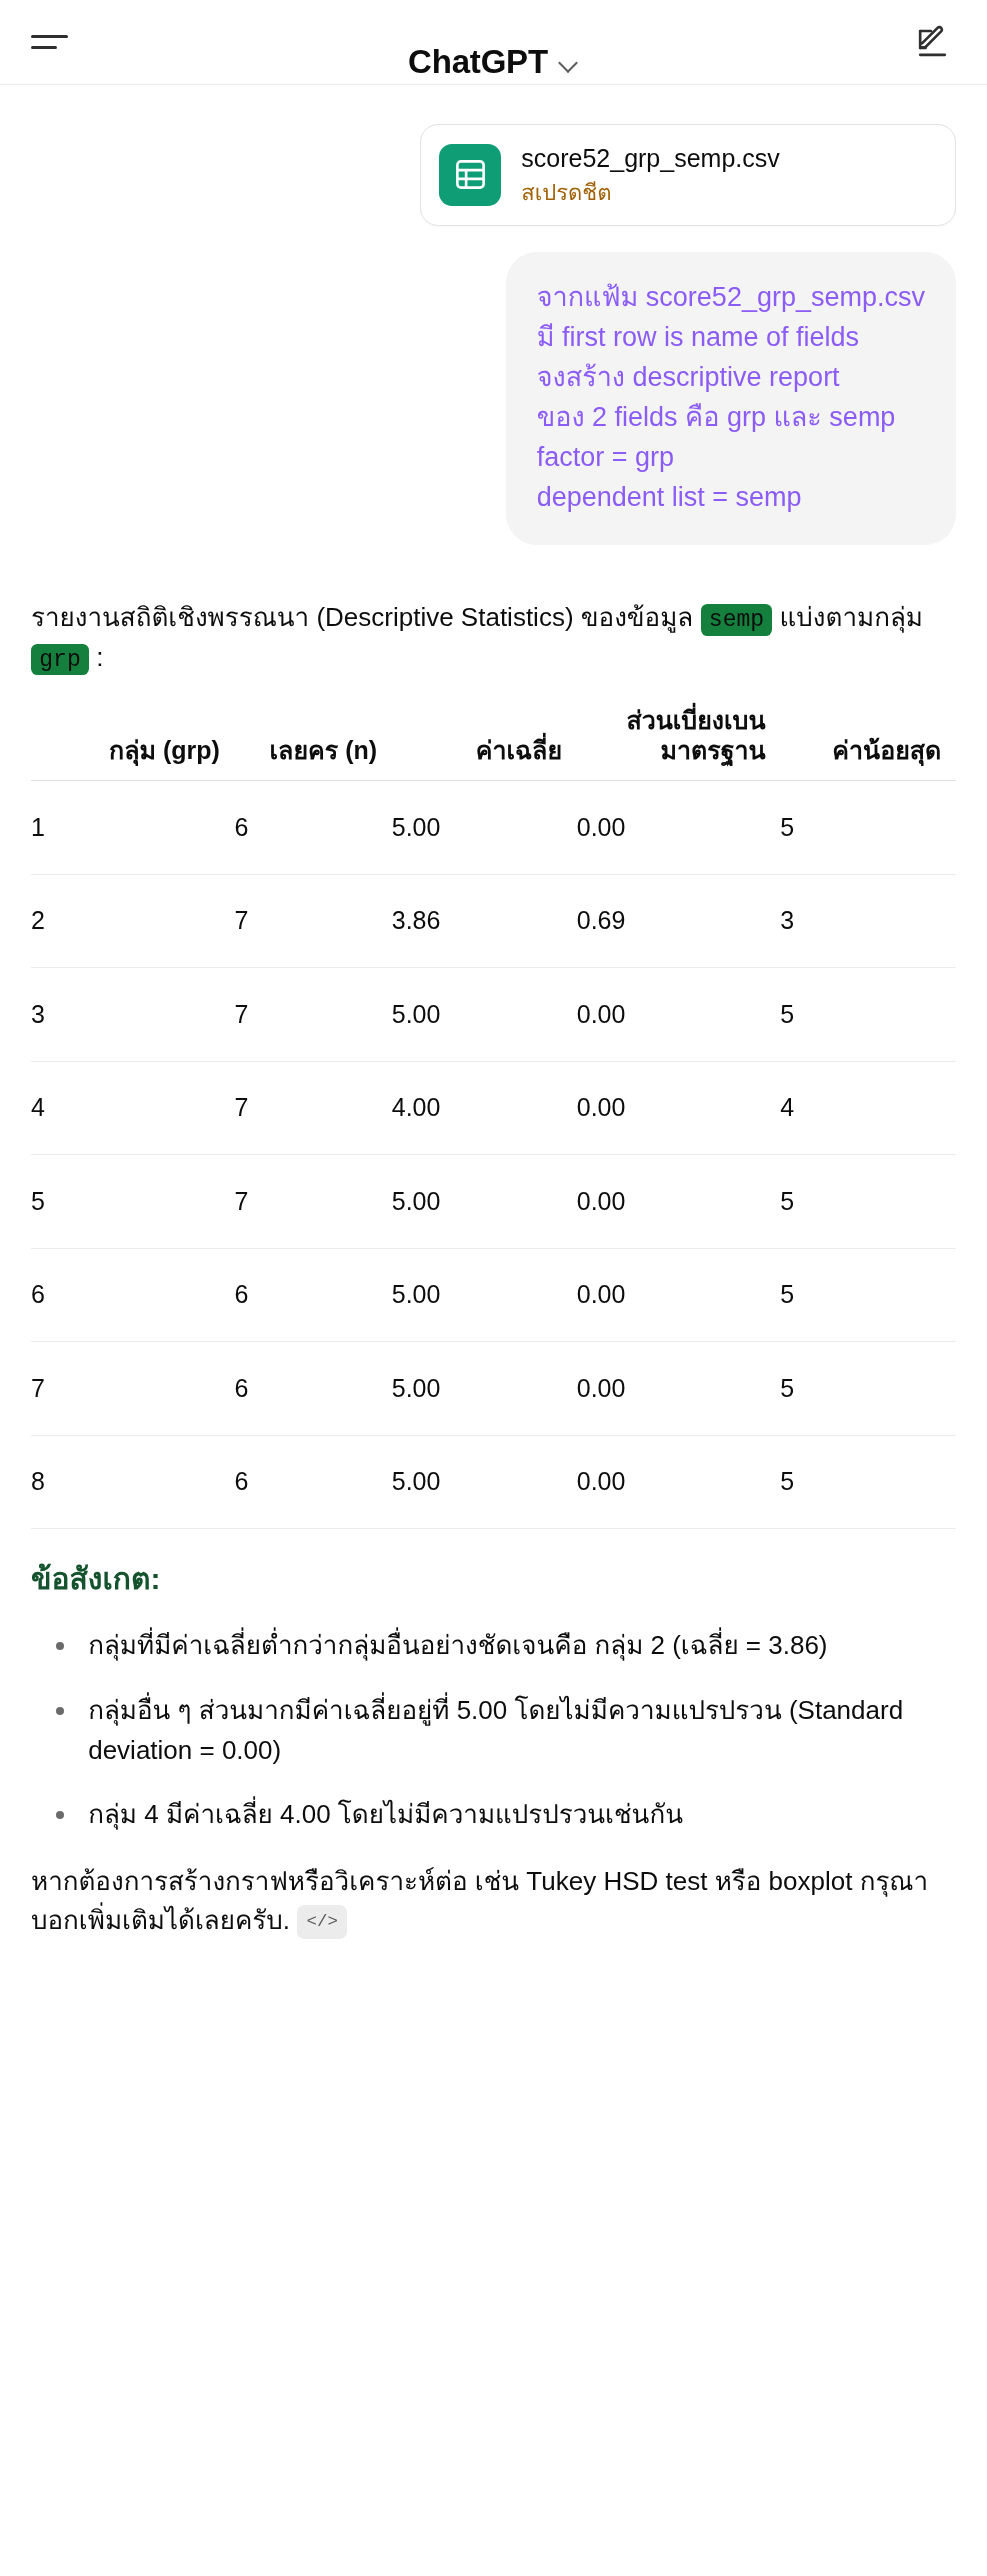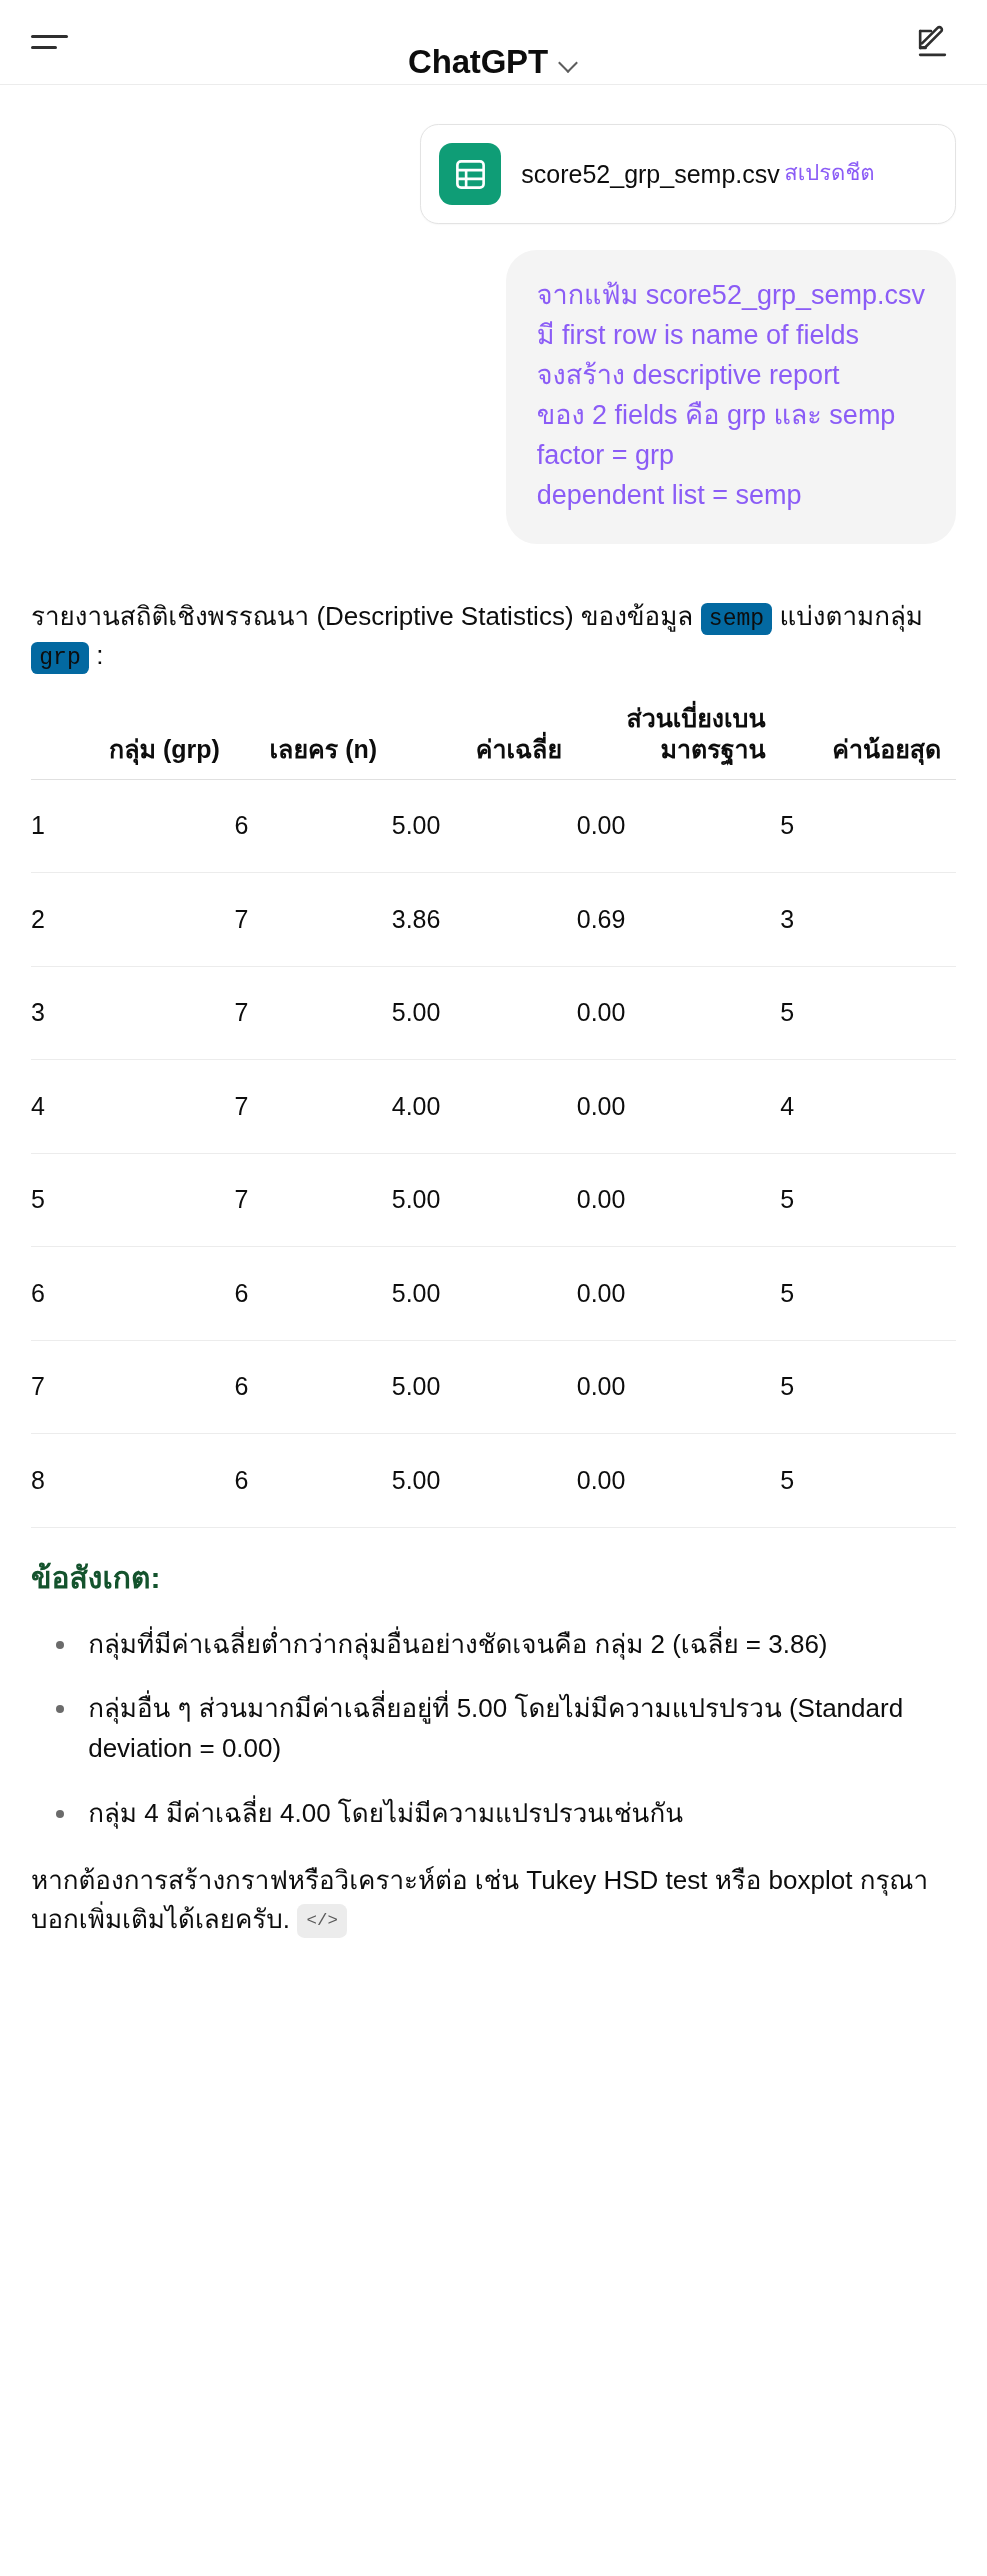--- a/index.html
+++ b/index.html
@@ -111,29 +111,29 @@
     min-width: 536px;
     box-shadow: 0 0.9px 1.8px rgba(0,0,0,0.03);
   }
   .file-icon {
     width: 62px; height: 62px;
     border-radius: 13px;
     background: #0f9d76;
     display: flex; align-items: center; justify-content: center;
     flex: 0 0 auto;
   }
-  .file-meta { display: flex; flex-direction: row; gap: 4.6px; }
+  .file-meta { display: flex; flex-direction: column; gap: 4.6px; }
   .file-name {
     font-size: 25px;
     color: #0d0d0d;
     line-height: 1.25;
   }
   .file-type {
     font-size: 22px;
-    color: #8b5cf6;
+    color: #a16207;
     line-height: 1.25;
   }
 
   
   .user-bubble {
     margin-top: 26px;
     background: #f4f4f4;
     border-radius: 31px;
     padding: 26px 31px 27.5px 31px;
     max-width: 567px;
@@ -150,21 +150,21 @@
     line-height: 1.5;
     color: #0d0d0d;
   }
   .intro-line {
     display: block;
     margin-bottom: 7.3px;
   }
   code.inline {
     font-family: "Liberation Mono", monospace;
     font-size: 23px;
-    background: #0369a1;
+    background: #15803d;
     border-radius: 6.4px;
     padding: 2.8px 8.3px;
   }
 
   
   table.stats {
     width: 100%;
     border-collapse: collapse;
     margin-top: 27.5px;
     font-size: 25px;

